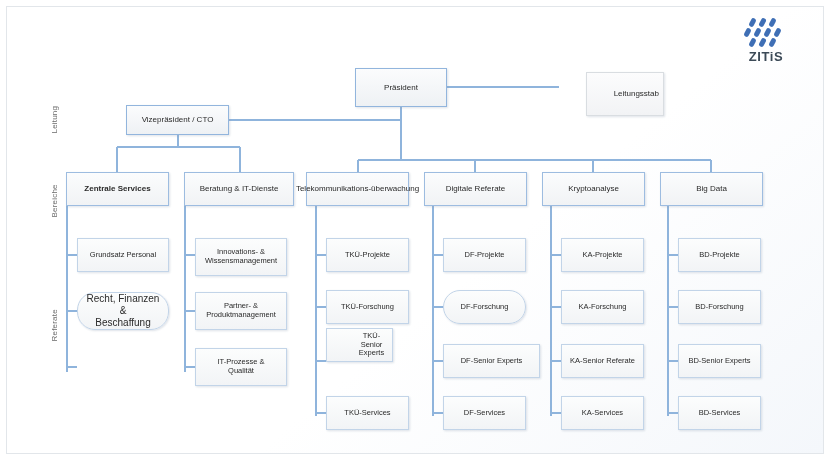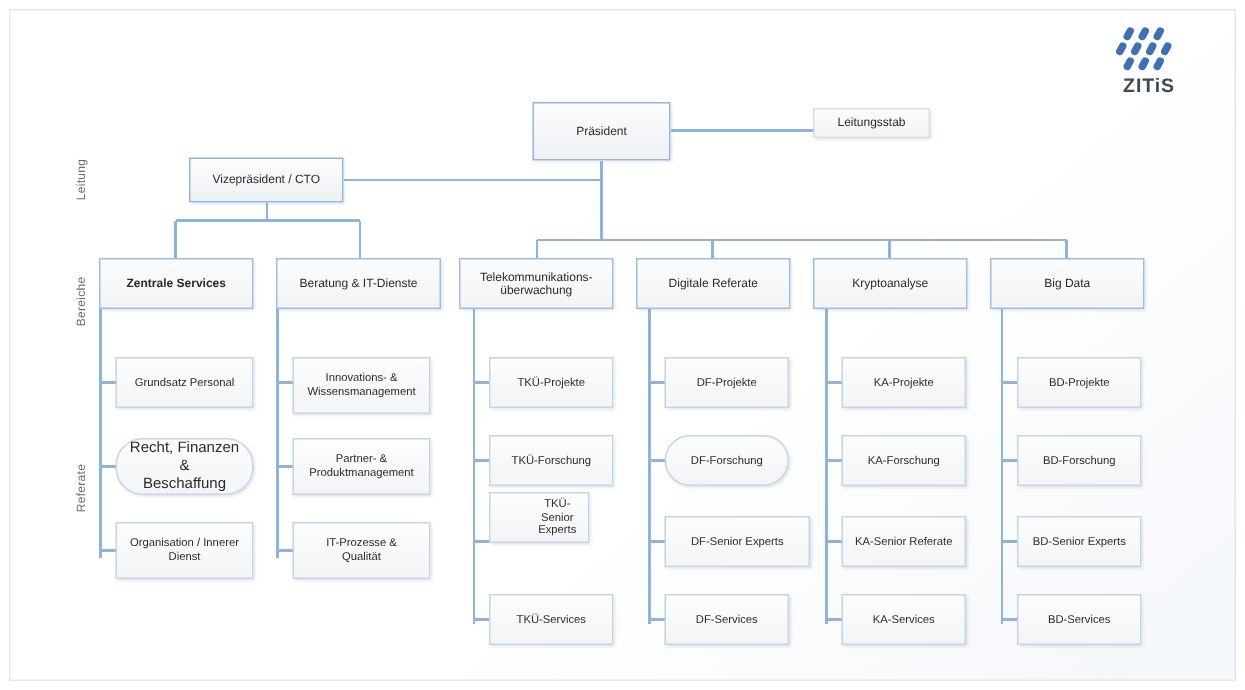--- a/index.html
+++ b/index.html
@@ -145,37 +145,37 @@
     <span>Bereiche</span>
   </div>
   <div class="tier-label" style="left:29px; top:312px; width:50px; font-size:8px;">
     <span>Referate</span>
   </div>
 
   <div class="node lead" style="left:355px; top:68px; width:92px; height:39px; font-size:8px;">
     <span>Präsident</span>
   </div>
 
-  <div class="node staff" style="left:542px; top:72px; width:78px; height:20px; font-size:8px;">
+  <div class="node staff" style="left:586px; top:72px; width:78px; height:44px; font-size:8px;justify-content:flex-end;">
     <span>Leitungsstab</span>
   </div>
 
   <div class="node lead" style="left:126px; top:105px; width:103px; height:30px; font-size:8px;">
     <span>Vizepräsident / CTO</span>
   </div>
 
   <div class="node division" style="left:66px; top:172px; width:103px; height:34px; font-size:8px;font-weight:bold;">
     <span>Zentrale Services</span>
   </div>
 
   <div class="node division" style="left:184px; top:172px; width:110px; height:34px; font-size:8px;">
     <span>Beratung &amp; IT-Dienste</span>
   </div>
 
-  <div class="node division" style="left:306px; top:172px; width:103px; height:34px; font-size:8px; flex-direction:column;">
+  <div class="node division" style="left:306px; top:172px; width:103px; height:34px; font-size:8px; flex-direction:row;">
     <span>Telekommunikations-</span>
     <span>überwachung</span>
   </div>
 
   <div class="node division" style="left:424px; top:172px; width:103px; height:34px; font-size:8px;">
     <span>Digitale Referate</span>
   </div>
 
   <div class="node division" style="left:542px; top:172px; width:103px; height:34px; font-size:8px;">
     <span>Kryptoanalyse</span>
@@ -184,24 +184,20 @@
   <div class="node division" style="left:660px; top:172px; width:103px; height:34px; font-size:8px;">
     <span>Big Data</span>
   </div>
 
   <div class="node unit" style="left:77px; top:238px; width:92px; height:34px; font-size:7.5px; flex-direction:column;">
     <span>Grundsatz Personal</span>
   </div>
   <div class="node unit" style="left:77px; top:292px; width:92px; height:38px; font-size:10px; flex-direction:column;border-radius:18px;">
     <span>Recht, Finanzen &amp;</span>
     <span>Beschaffung</span>
-  </div>
-  <div class="node unit" style="left:77px; top:348px; width:92px; height:38px; font-size:7.5px; flex-direction:column;">
-    <span>Organisation / Innerer</span>
-    <span>Dienst</span>
   </div>
 
   <div class="node unit" style="left:195px; top:238px; width:92px; height:38px; font-size:7.5px; flex-direction:column;">
     <span>Innovations- &amp;</span>
     <span>Wissensmanagement</span>
   </div>
   <div class="node unit" style="left:195px; top:292px; width:92px; height:38px; font-size:7.5px; flex-direction:column;">
     <span>Partner- &amp;</span>
     <span>Produktmanagement</span>
   </div>

